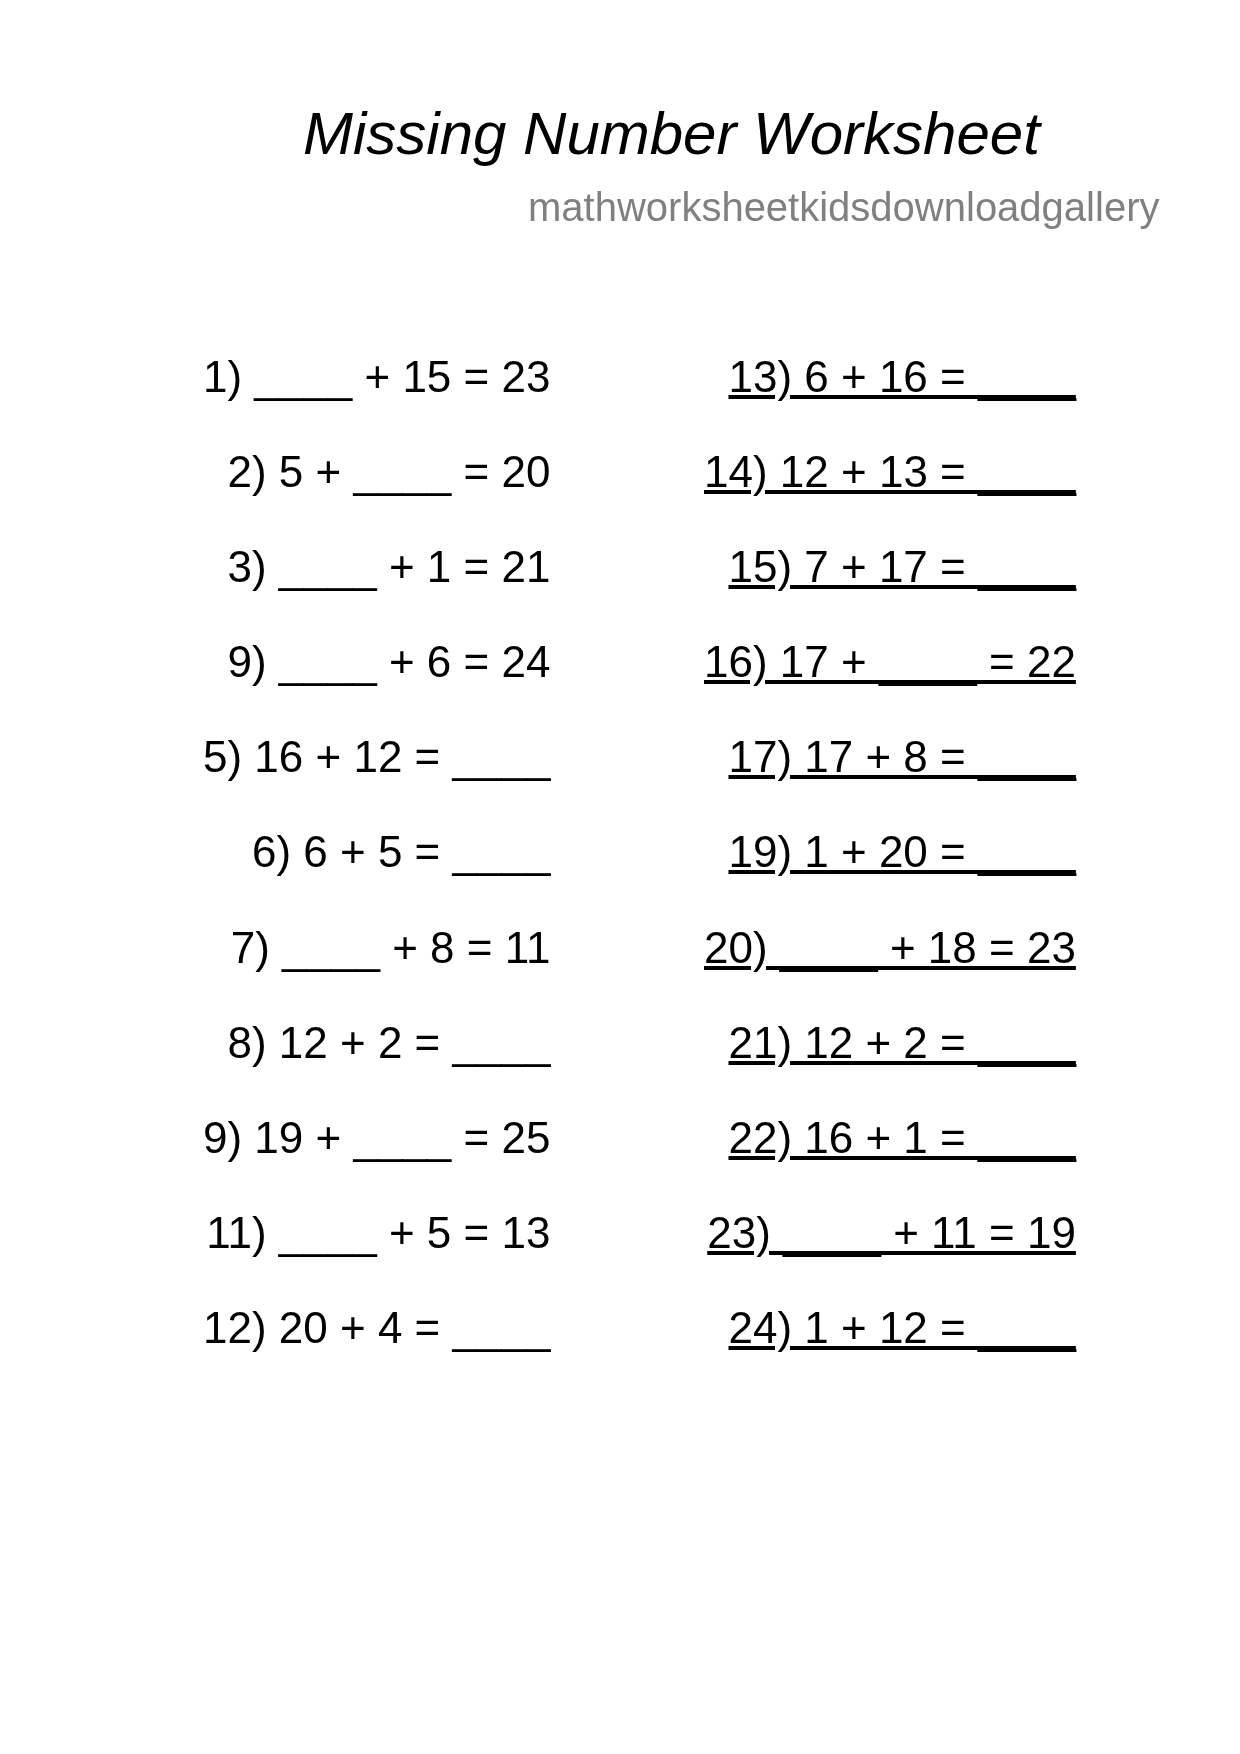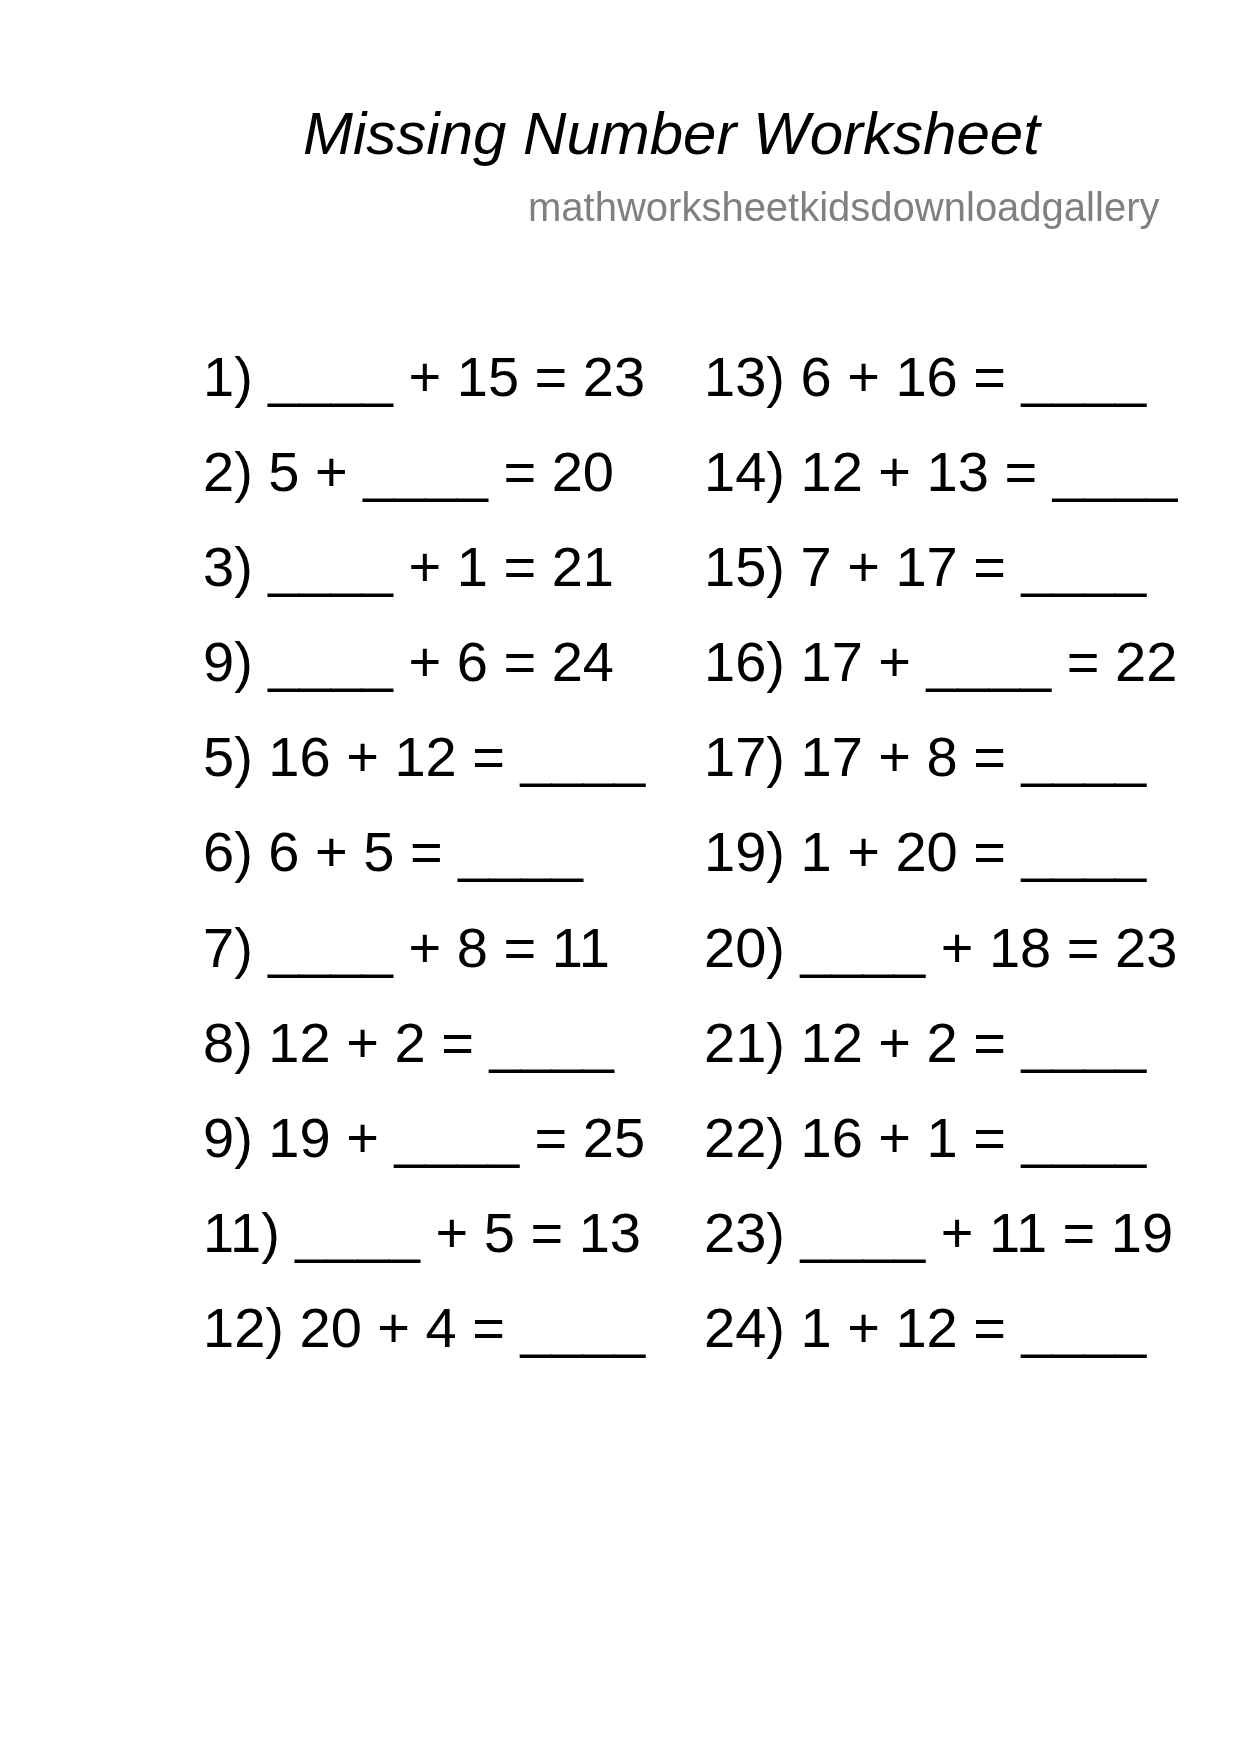--- a/index.html
+++ b/index.html
@@ -4,22 +4,22 @@
 <style>
   html, body { margin: 0; padding: 0; background: #ffffff; }
   body { width: 1240px; height: 1754px; position: relative; overflow: hidden;
          font-family: "Liberation Sans", sans-serif; color: #000; }
   .title { position: absolute; left: 303px; top: 100px; font-size: 60px; line-height: 68px;
            white-space: nowrap; margin: 0; font-weight: normal; font-style: italic; }
   .subtitle { position: absolute; left: 502px; top: 184px; font-size: 40px; line-height: 46px;
               color: #808080; white-space: nowrap; margin-left: 26px; }
   .col { position: absolute; top: 352px; }
   .col.left { left: 203px; }
-  .col.right { left: 704px; }
-  .problem { height: 95.1px; font-size: 56px; line-height: 50px; white-space: pre; }
+  .col.right { left: 704px; text-decoration: underline; }
+  .problem { height: 95.1px; font-size: 44px; line-height: 50px; white-space: pre; text-align: right; }
 </style>
 </head>
 <body>
 
 <h1 class="title">Missing Number Worksheet</h1>
 <div class="subtitle">mathworksheetkidsdownloadgallery</div>
 
 <div class="col left">
   <div class="problem">1) ____ + 15 = 23</div>
   <div class="problem">2) 5 + ____ = 20</div>

